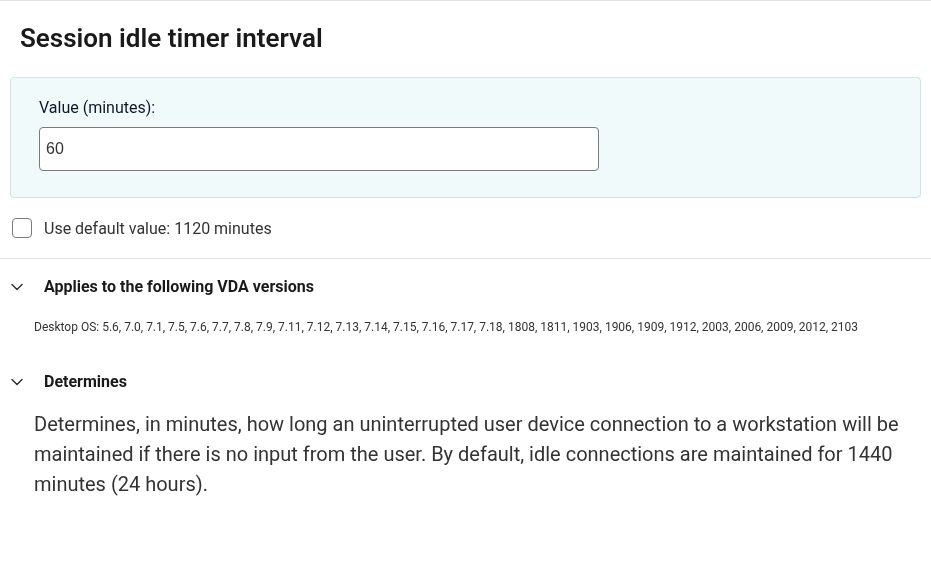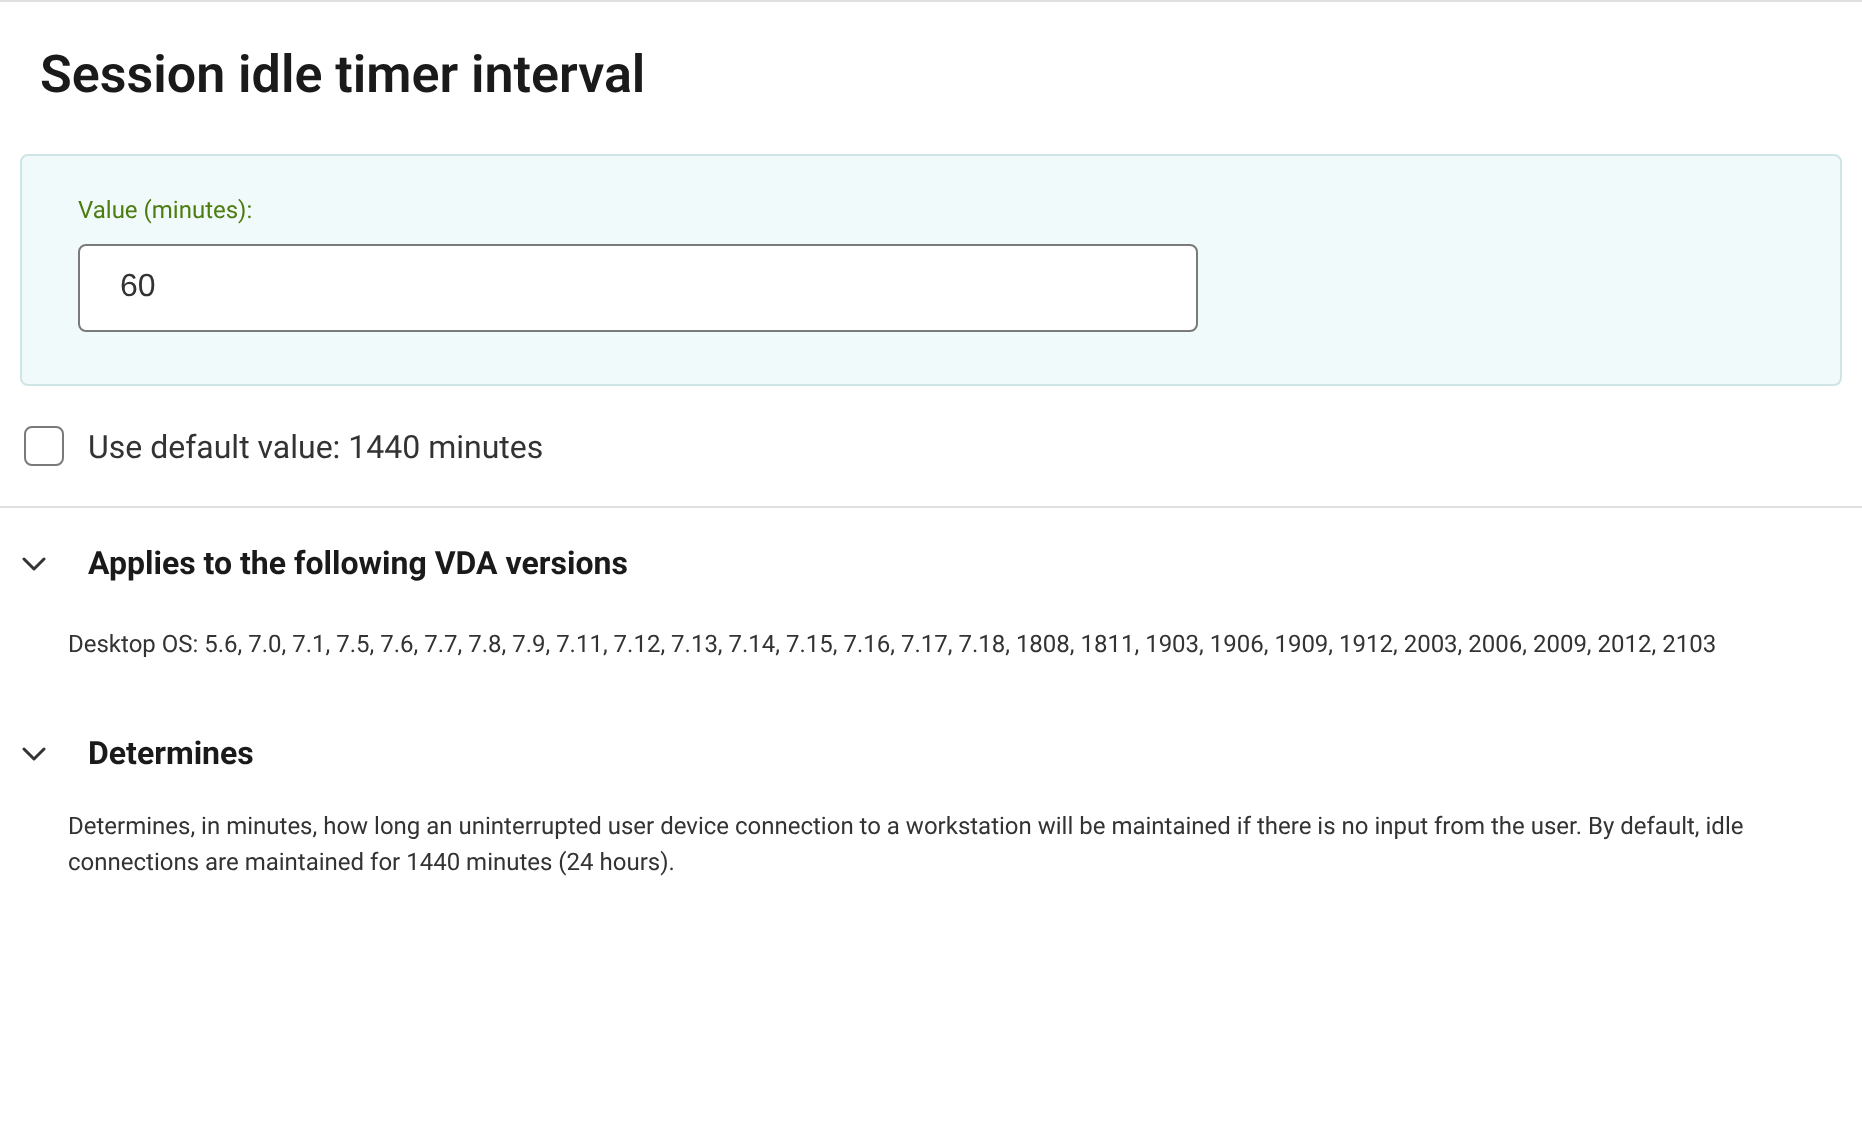--- a/index.html
+++ b/index.html
@@ -26,31 +26,31 @@
       color: #1a1a1a;
     }
     .value-panel {
       background: #f1fafa;
       border: 1px solid #cfe5e5;
       border-radius: 4px;
       margin: 0 10px 0 10px;
       padding: 20px 28px 26px 28px;
     }
     .value-label {
-      font-size: 12px;
-      color: #4d7c0f;
+      font-size: 16px;
+      color: #0f172a;
       margin-bottom: 10px;
     }
     .value-input {
       width: 560px;
       height: 44px;
       border: 1px solid #7a7a7a;
       border-radius: 4px;
       font-size: 16px;
-      padding: 0 20px;
+      padding: 0 6px;
       color: #333;
       background: #fff;
     }
     .checkbox-row {
       display: flex;
       align-items: center;
       gap: 12px;
       padding: 20px 12px 20px 12px;
     }
     .checkbox-box {
@@ -97,42 +97,42 @@
       color: #1a1a1a;
     }
     .section-body {
       font-size: 12px;
       color: #333;
       line-height: 1.5;
       padding: 12px 0 8px 24px;
       max-width: 900px;
     }
     .desc-body {
-      font-size: 12px;
+      font-size: 20px;
       color: #333;
       line-height: 1.5;
       padding: 8px 0 0 24px;
       max-width: 900px;
     }
   </style>
 </head>
 <body>
 
 <div class="top-divider"></div>
 
 <h1 class="page-title">Session idle timer interval</h1>
 
 <div class="value-panel">
   <div class="value-label">Value (minutes):</div>
   <input type="text" class="value-input" value="60" style="">
 </div>
 
 <div class="checkbox-row">
   <div class="checkbox-box"></div>
-  <span class="checkbox-label">Use default value: 1440 minutes</span>
+  <span class="checkbox-label">Use default value: 1120 minutes</span>
 </div>
 
 <div class="section-divider"></div>
 
 <div class="section">
   <div class="section-header">
     <span class="chevron">
       <svg viewBox="0 0 12 8" fill="none">
           <path d="M1 1.5L6 6.5L11 1.5" stroke="#333" stroke-width="1.5" stroke-linecap="round" stroke-linejoin="round"></path>
         </svg>

